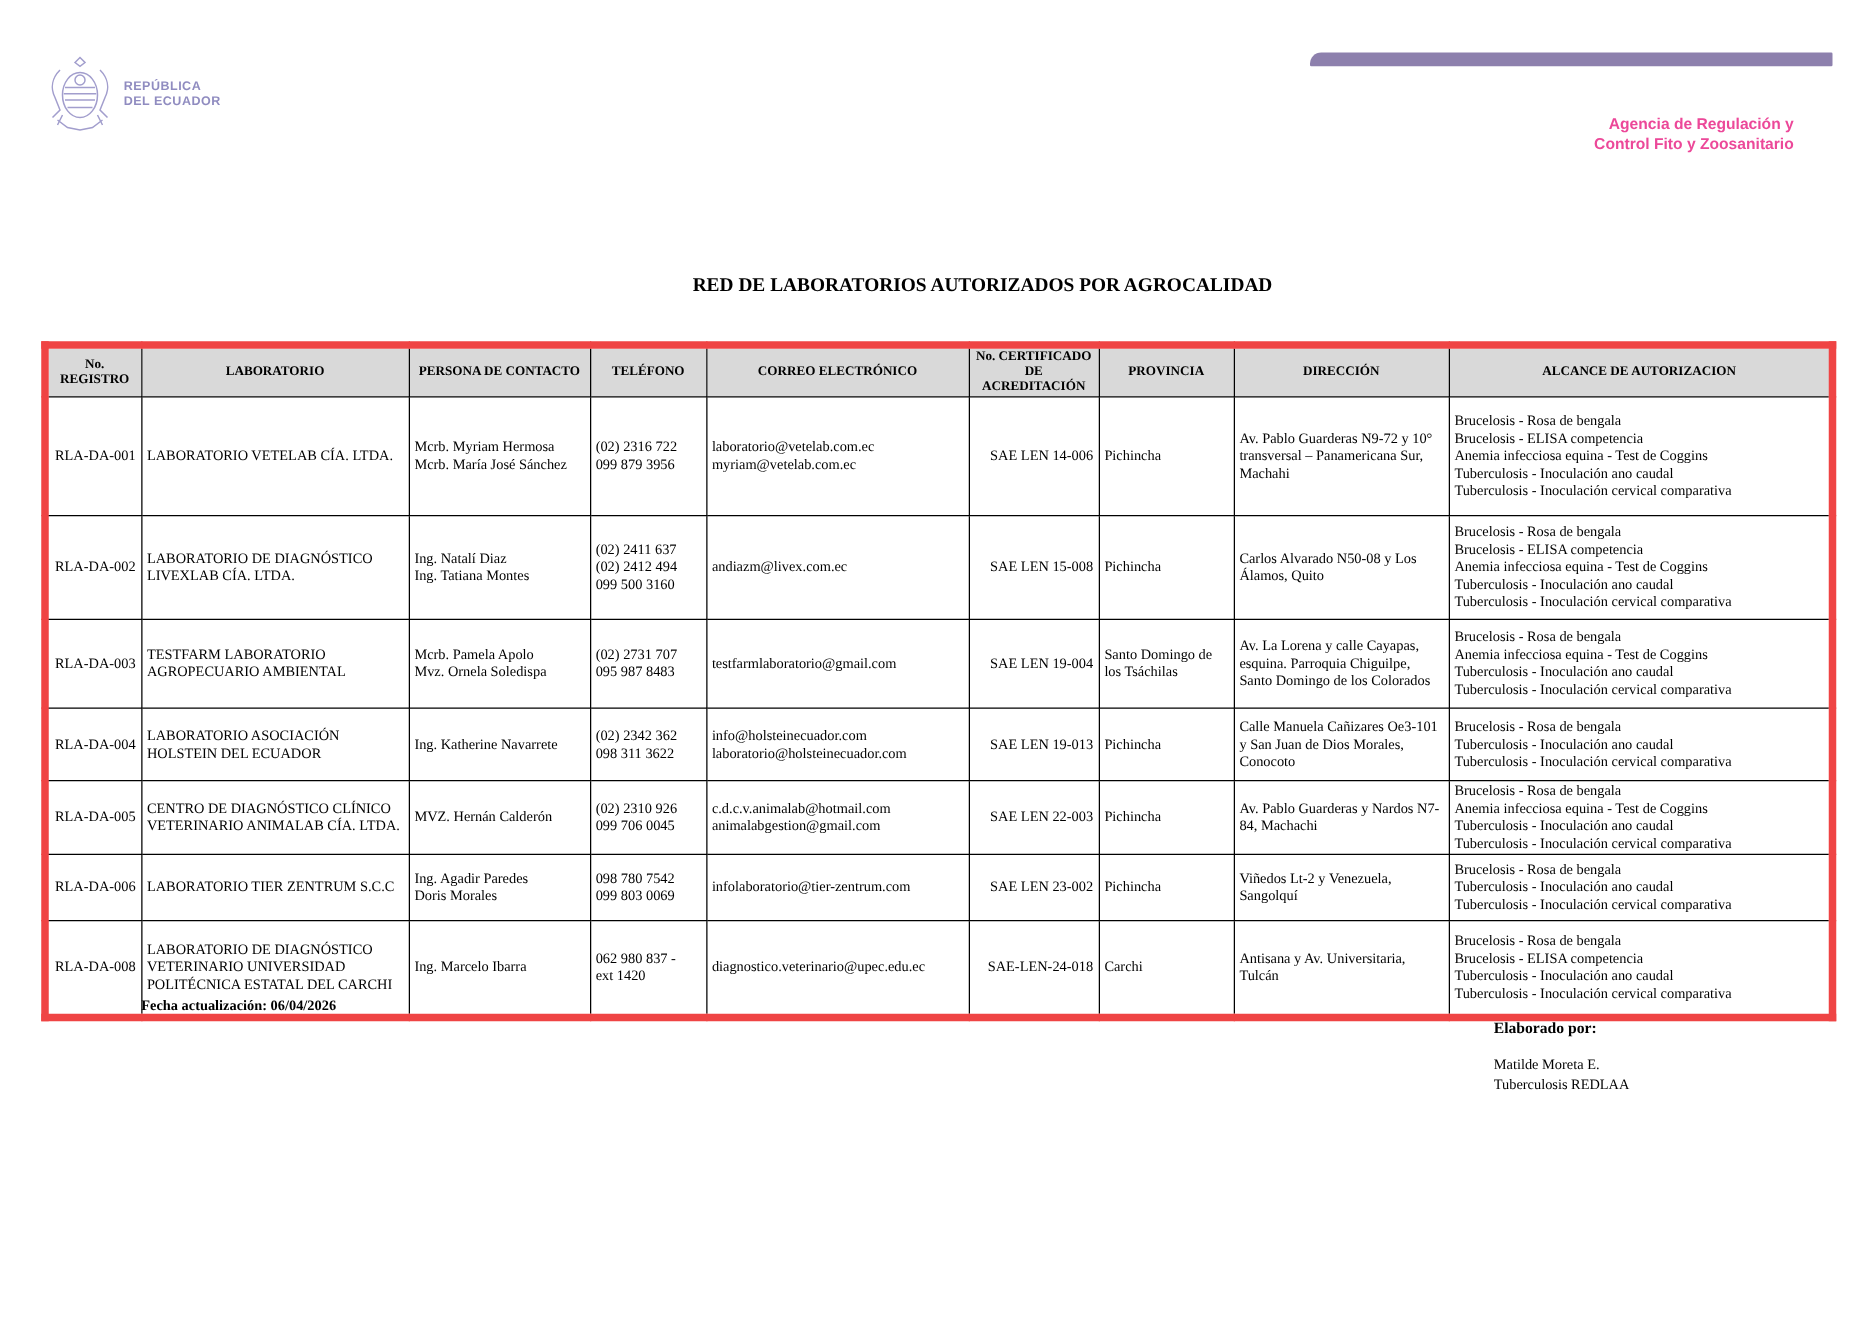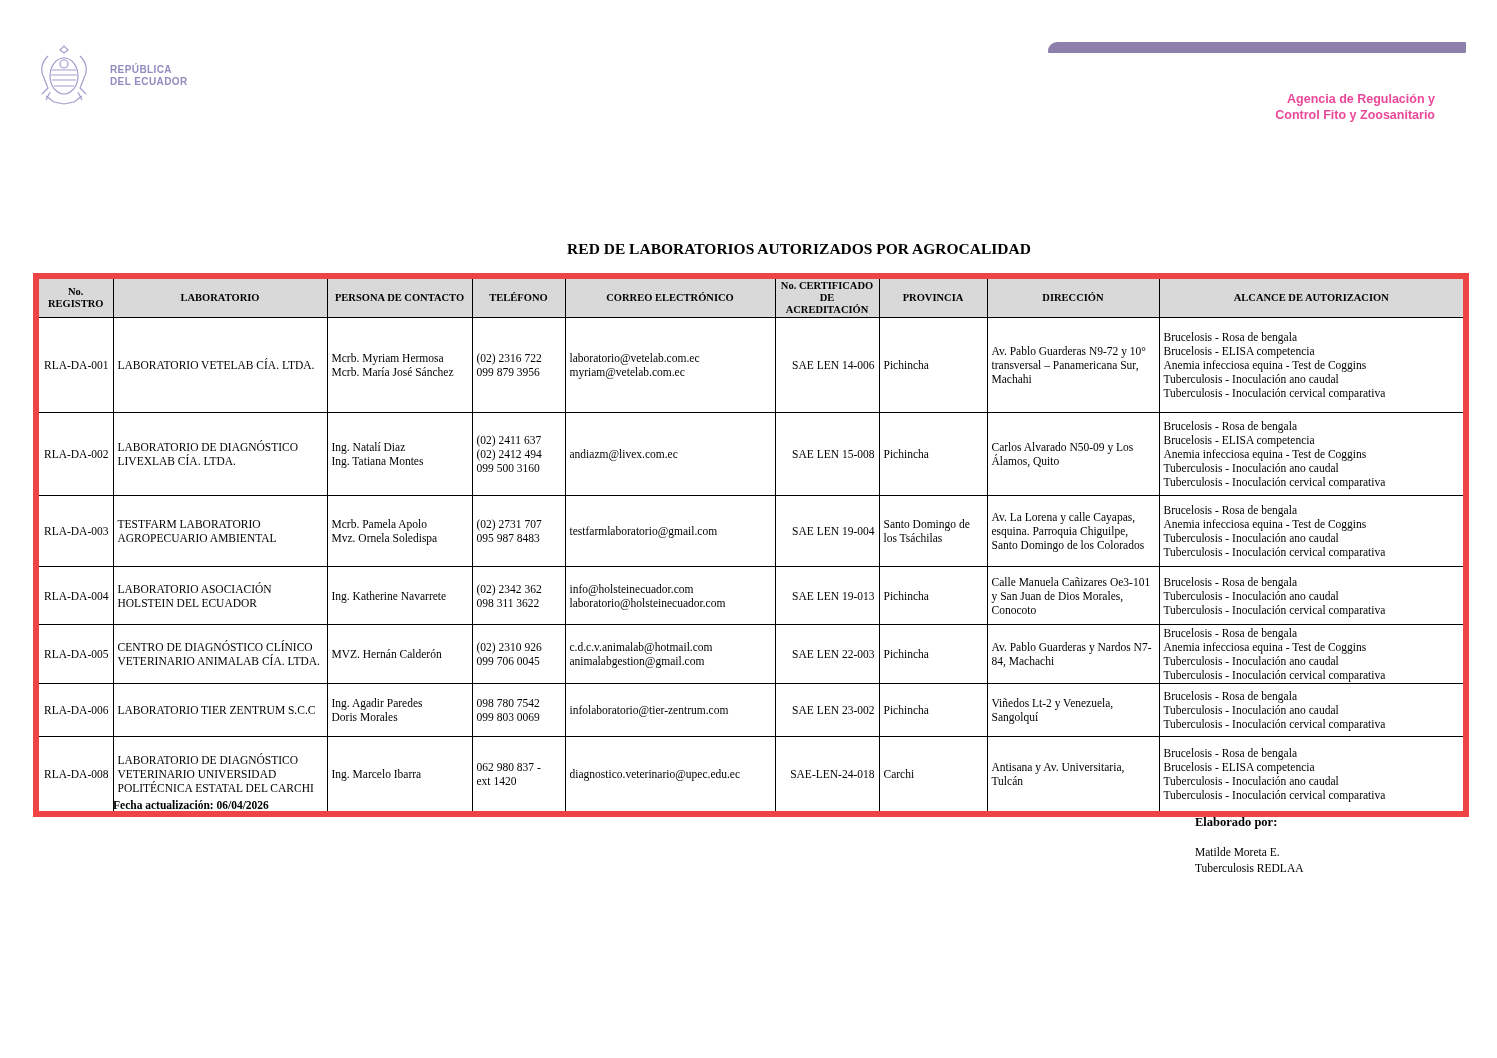--- a/index.html
+++ b/index.html
@@ -1,32 +1,32 @@
 <!DOCTYPE html>
 <html><head>
 <meta charset="utf-8">
 <style>
   html,body{margin:0;padding:0;background:#fff;}
   .page{position:relative;width:1497px;height:1058px;background:#ffffff;overflow:hidden;
         font-family:"Liberation Serif","DejaVu Serif",serif;color:#000;}
 
   
-  .logo{position:absolute;left:36px;top:44px;display:flex;align-items:center;gap:18px;}
+  .logo{position:absolute;left:36px;top:44px;display:flex;align-items:center;gap:7px;}
   .logo-text{color:#908cc0;font-family:"Liberation Sans","DejaVu Sans",sans-serif;
              font-weight:bold;font-size:10px;line-height:12.5px;letter-spacing:.4px;}
   .swoosh{position:absolute;left:1048px;top:42px;width:418px;height:11px;background:#8d80ad;
           border-radius:9px 1px 1px 1px;}
   .agency{position:absolute;right:62px;top:92px;text-align:right;color:#ec4899;
           font-family:"Liberation Sans","DejaVu Sans",sans-serif;font-weight:bold;
           font-size:12.5px;line-height:15.5px;}
 
   
   .title{position:absolute;left:786px;transform:translateX(-50%);white-space:nowrap;
          font-weight:bold;font-size:15.5px;}
-  .title-1{top:240px;margin-left:13px;}
+  .title-1{top:220px;}
   .title-2{top:250px;}
 
   
   table.labs{position:absolute;left:33px;top:273px;width:1430px;border-collapse:collapse;
              table-layout:fixed;font-size:11.5px;line-height:1.22;border:6px solid #ef4444;}
   table.labs th, table.labs td{border:1px solid #000;padding:1px 4px;vertical-align:middle;
              overflow:hidden;}
   table.labs thead th{background:#d9d9d9;font-weight:bold;font-size:10.5px;text-align:center;
              height:26px;line-height:1.15;padding:1px 2px;}
   tbody tr:nth-child(1){height:95px;}
@@ -140,21 +140,21 @@
           <td>
             <div>(02) 2411 637</div>
             <div>(02) 2412 494</div>
             <div>099 500 3160</div>
           </td>
           <td>
             <div>andiazm@livex.com.ec</div>
           </td>
           <td class="c-center">SAE LEN 15-008</td>
           <td>Pichincha</td>
-          <td>Carlos Alvarado N50-09 y Los Álamos, Quito</td>
+          <td>Carlos Alvarado N50-08 y Los Álamos, Quito</td>
           <td class="c-top">
             <div>Brucelosis - Rosa de bengala</div>
             <div>Brucelosis - ELISA competencia</div>
             <div>Anemia infecciosa equina - Test de Coggins</div>
             <div>Tuberculosis - Inoculación ano caudal</div>
             <div>Tuberculosis - Inoculación cervical comparativa</div>
           </td>
         </tr>
         <tr>
           <td class="c-center">RLA-DA-003</td>

